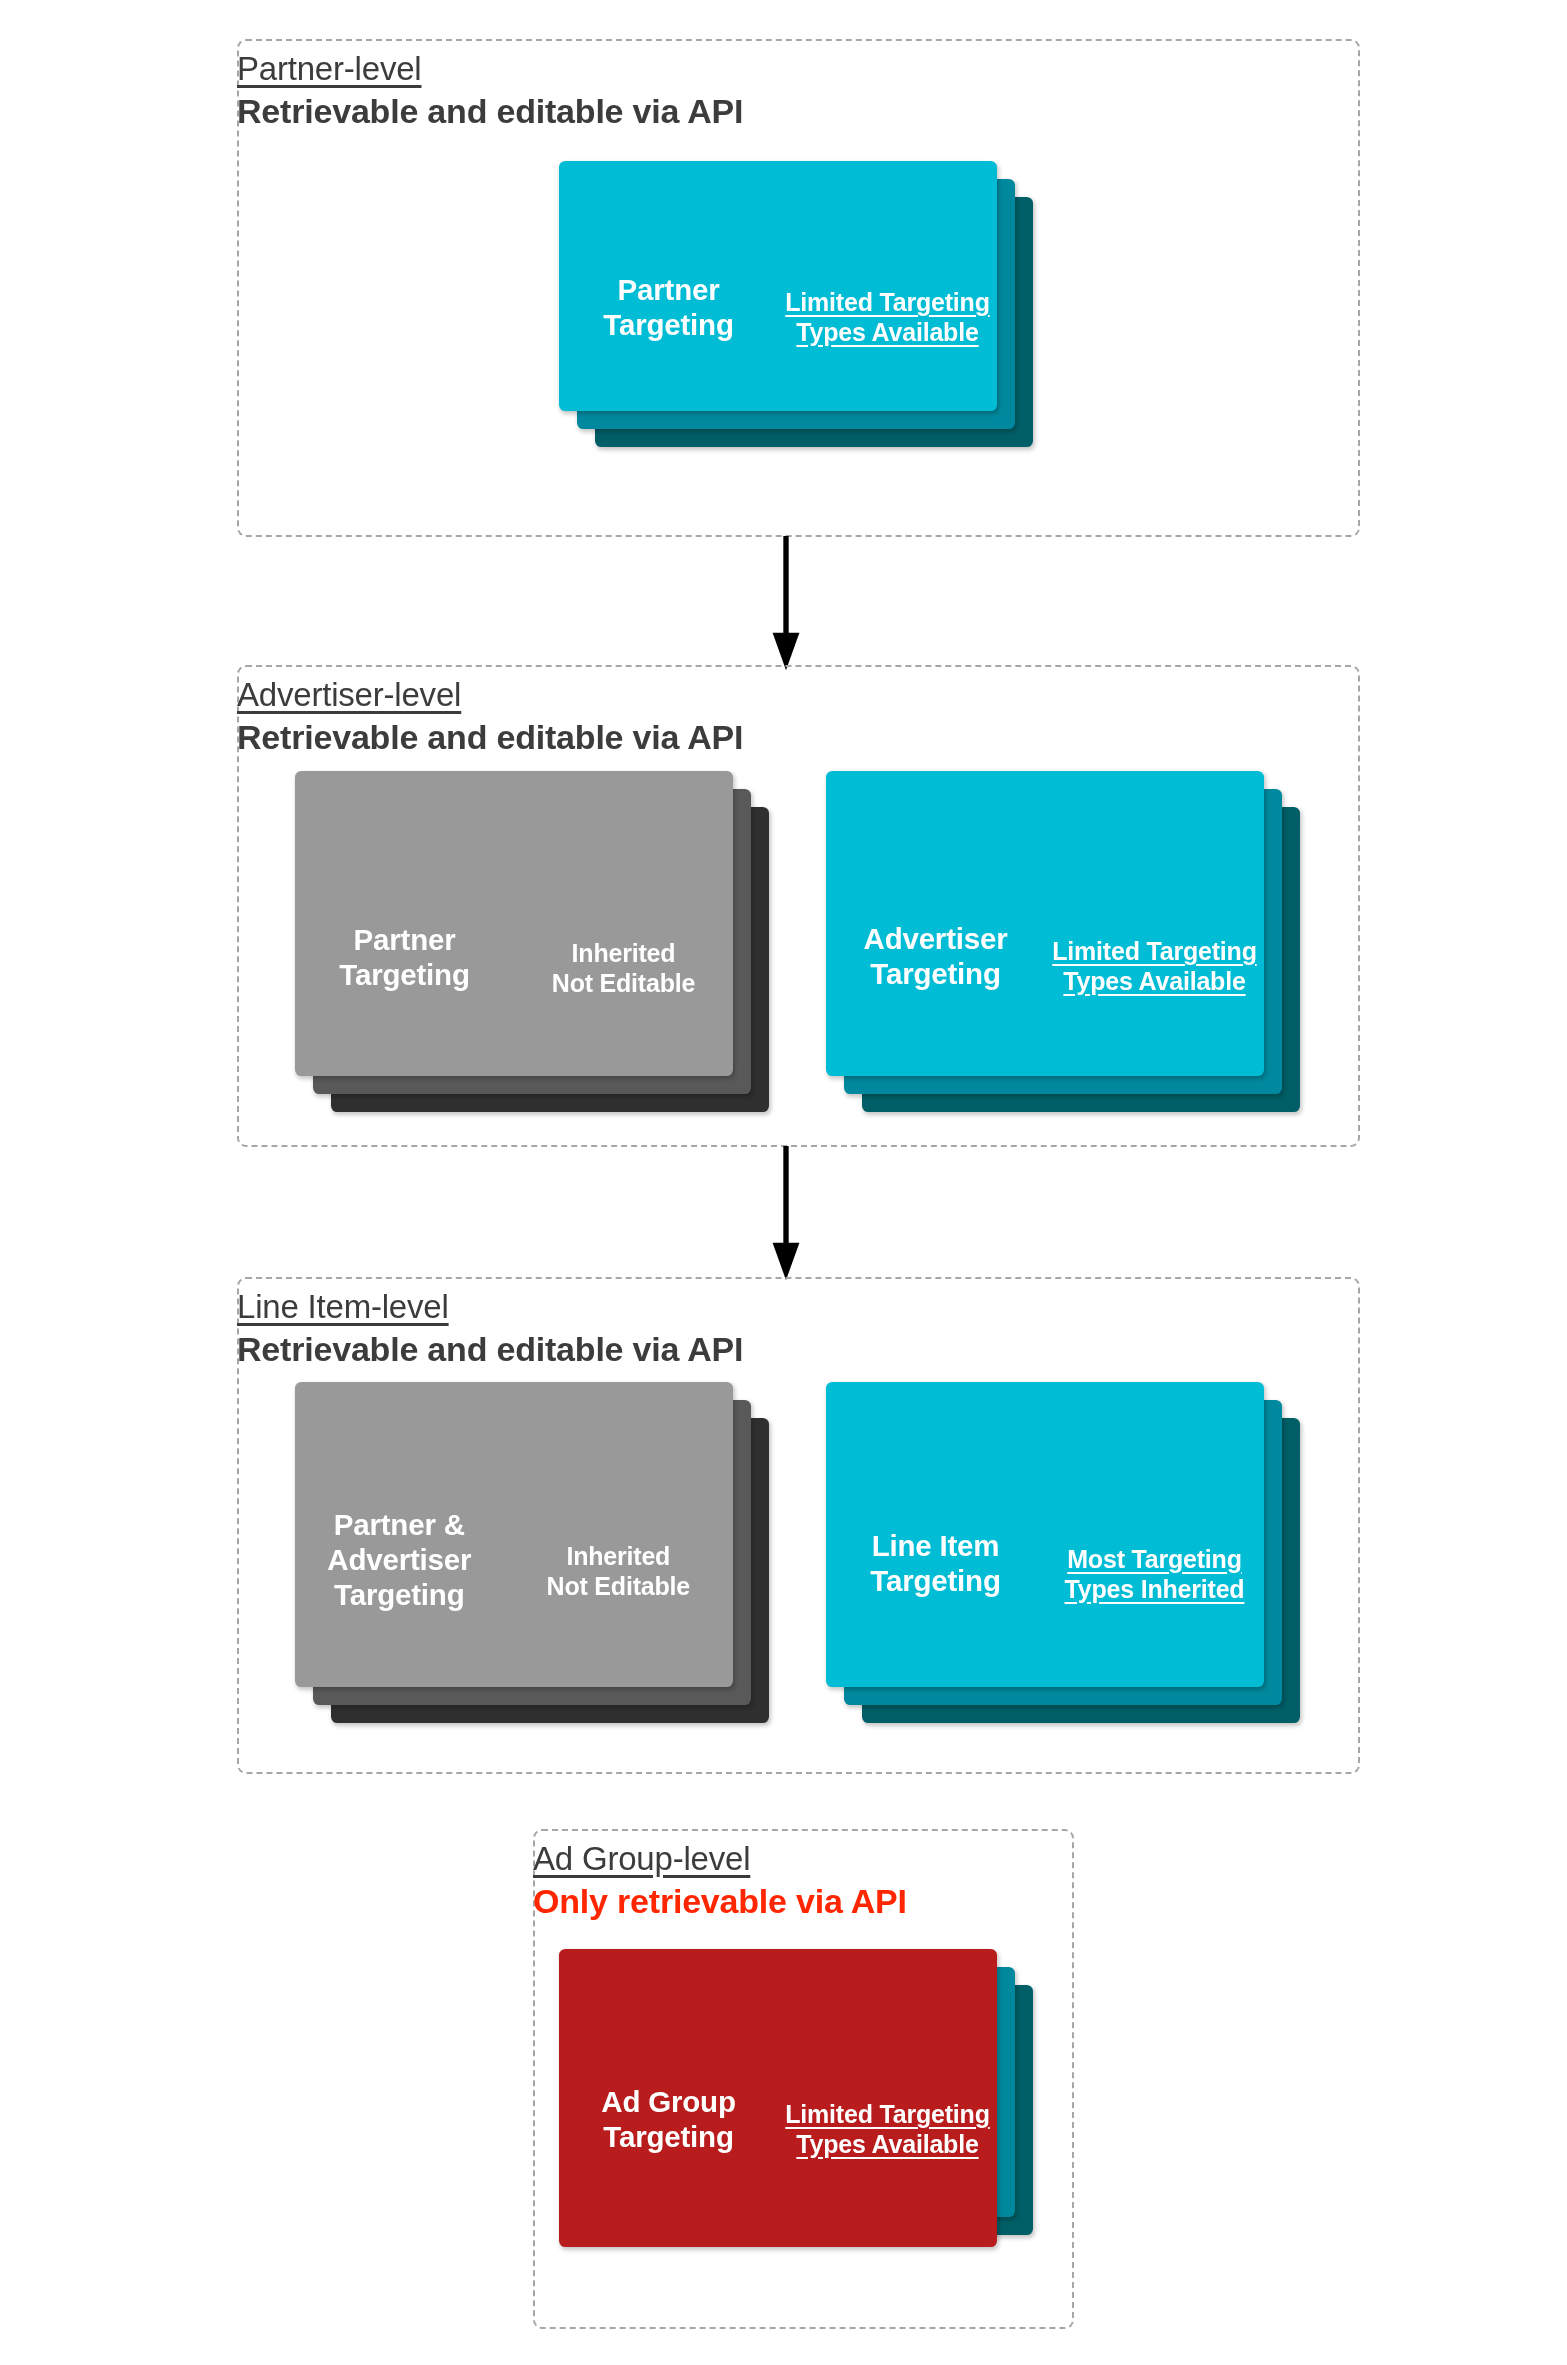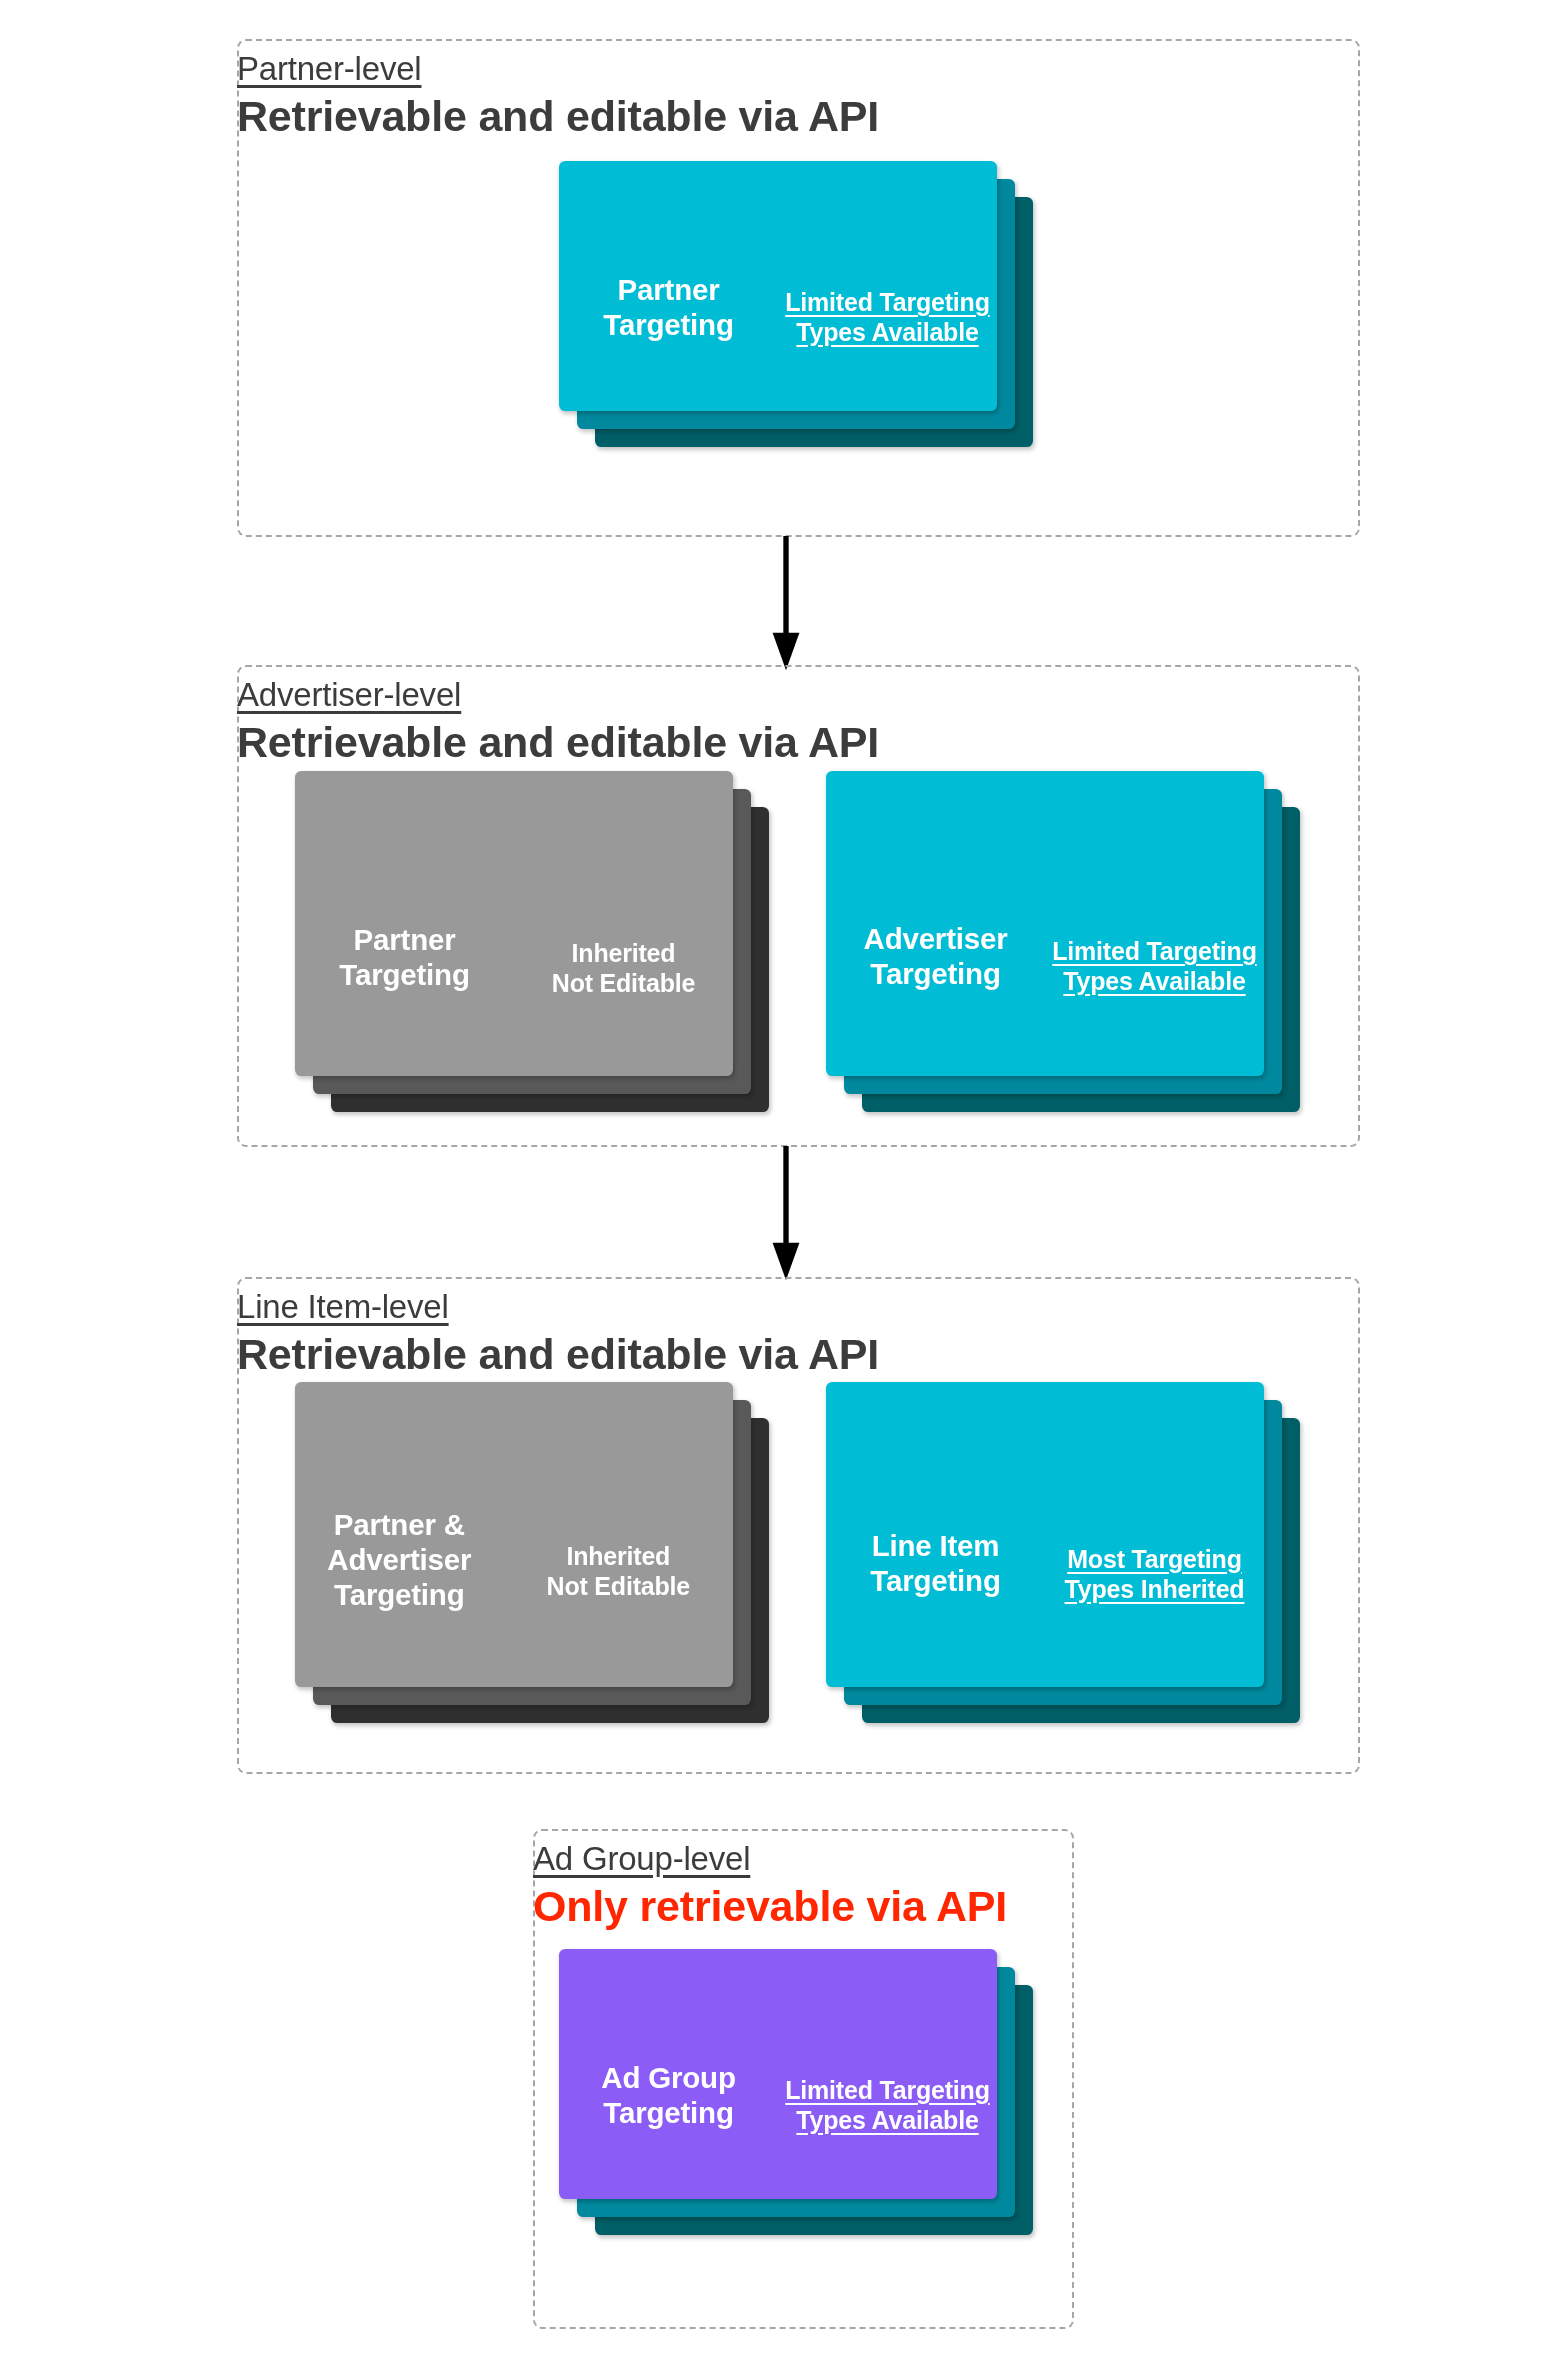--- a/index.html
+++ b/index.html
@@ -45,21 +45,21 @@
     font-size: 33px;
     font-weight: 400;
     color: #3c3c3c;
     text-decoration: underline;
     text-underline-offset: 5.4px;
     line-height: 1.18;
     letter-spacing: -0.2px;
   }
   .heading-line2 {
     display: block;
-    font-size: 43px;
+    font-size: 34px;
     font-weight: bold;
     color: #3c3c3c;
     line-height: 1.18;
     margin-top: 1.8px;
     letter-spacing: -0.2px;
   }
   .heading-line2.alert {
     color: #ff2600;
   }
 
@@ -204,20 +204,20 @@
   <div class="level-box" style="left:533px; top:1829px; width:541px; height:500px;"></div>
 
   <div class="level-heading" style="left:533px; top:1840px; width:541px;">
     <span class="heading-line1">Ad Group-level</span>
     <span class="heading-line2 alert">Only retrievable via API</span>
   </div>
 
   <div class="card-stack" style="left:559px; top:1949px; width:473px; height:286px;">
     <div class="card-layer back" style="width:438px; height:250px; background:#005f66;"></div>
     <div class="card-layer mid" style="width:438px; height:250px; background:#00899e;"></div>
-    <div class="card-layer front" style="width:438px; height:250px; background:#8b5cf6; padding-top:43px;">
+    <div class="card-layer front" style="width:438px; height:298px; background:#b91c1c; padding-top:43px;">
       <div class="card-title">Ad Group Targeting</div>
       <div class="card-sub underlined" style="margin-top:19.6px;">Limited Targeting Types Available</div>
     </div>
   </div>
 
 </div>
 
 
 </body></html>

